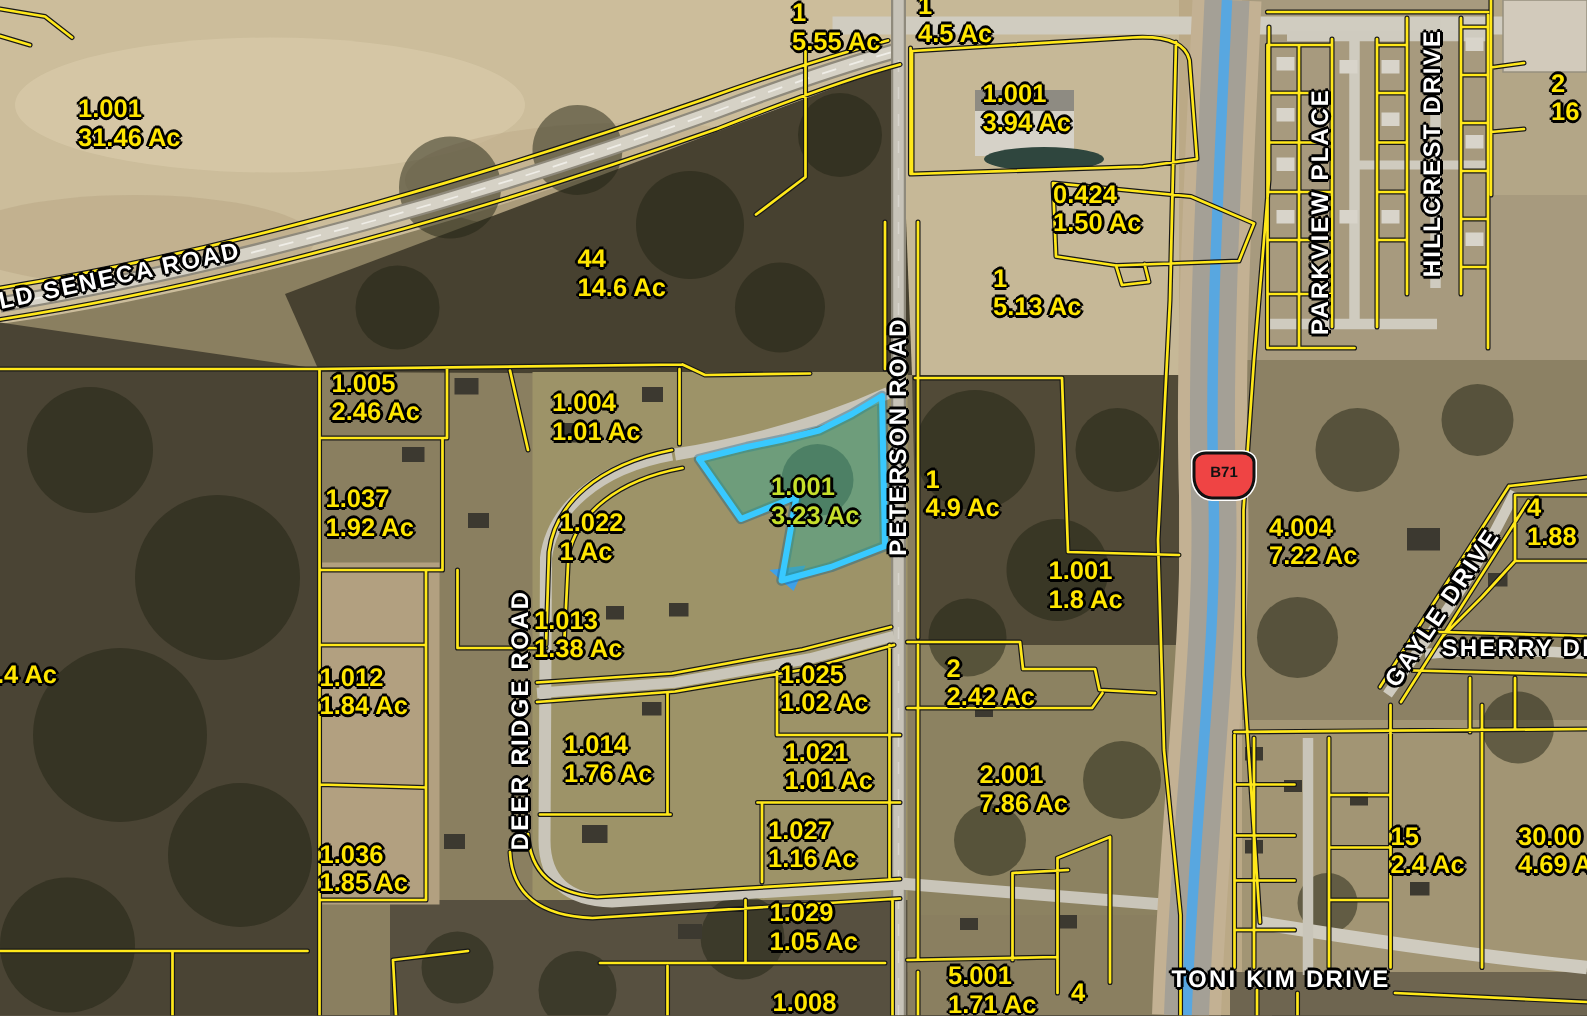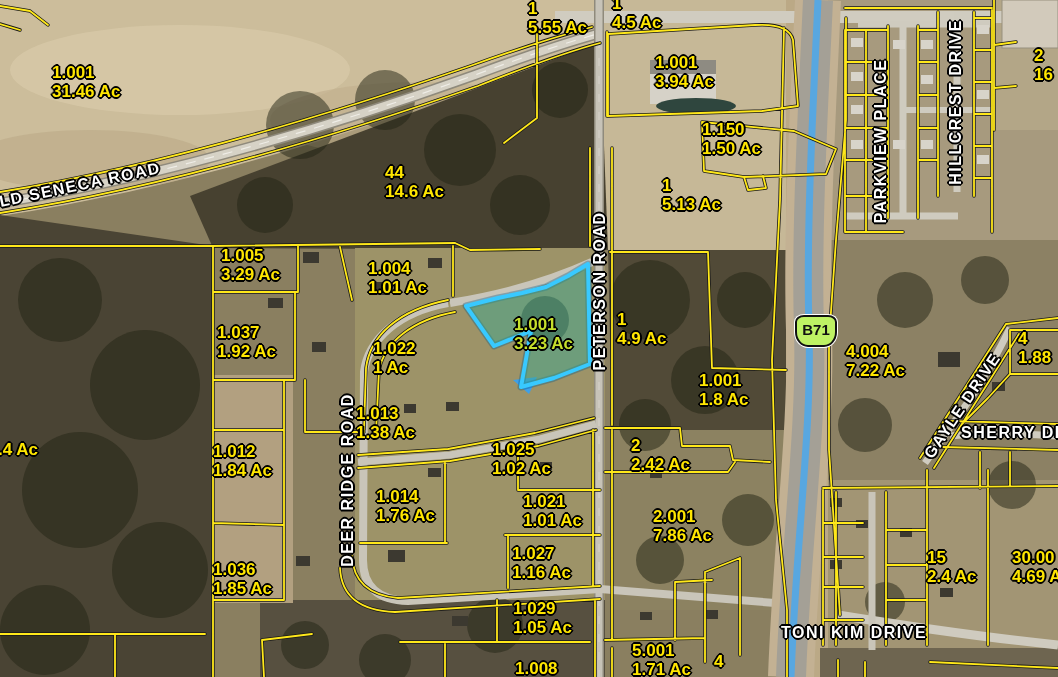--- a/index.html
+++ b/index.html
@@ -16,23 +16,23 @@
                   -1px -1px 0 #000,1px -1px 0 #000,-1px 1px 0 #000,1px 1px 0 #000;}
   .pl span{display:block;}
   .pl.hl{color:#c6df2b;}
   
   .rl{position:absolute;color:#ffffff;font-weight:700;font-size:16px;letter-spacing:1.5px;
       white-space:nowrap;z-index:31;
       text-shadow:-2px 0 0 #000,2px 0 0 #000,0 -2px 0 #000,0 2px 0 #000,
                   -1px -1px 0 #000,1px -1px 0 #000,-1px 1px 0 #000,1px 1px 0 #000;}
   .rl.vert{transform:translate(-50%,-50%) rotate(-90deg);}
   #shield{position:absolute;left:795px;top:301px;width:38px;height:28px;z-index:32;
-      background:#bef264;border:2px solid #111;border-radius:9px 9px 13px 13px/7px 7px 15px 15px;
-      color:#111;font-weight:800;font-size:15px;text-align:center;line-height:26px;
-      box-shadow:0 0 0 1px #fff;margin-top:14px;}
+      background:#ef4444;border:2px solid #111;border-radius:9px 9px 13px 13px/7px 7px 15px 15px;
+      color:#111;font-weight:800;font-size:10px;text-align:center;line-height:26px;
+      box-shadow:0 0 0 1px #fff;}
 </style>
 </head>
 <body>
 
 <div id="stage">
 
 <svg width="1058" height="677" viewBox="0 0 1058 677">
 
   <g>
     <rect x="0" y="0" width="1058" height="677" fill="#8a7f60"></rect>
@@ -234,38 +234,38 @@
     </div>
 <div class="pl" style="left:612px;top:-6px">
       <span>1</span>
       <span>4.5 Ac</span>
     </div>
 <div class="pl" style="left:655px;top:53px">
       <span>1.001</span>
       <span>3.94 Ac</span>
     </div>
 <div class="pl" style="left:702px;top:120px">
-      <span>1.150</span>
+      <span>0.424</span>
       <span>1.50 Ac</span>
     </div>
 <div class="pl" style="left:662px;top:176px">
       <span>1</span>
       <span>5.13 Ac</span>
     </div>
 <div class="pl" style="left:1034px;top:46px">
       <span>2</span>
       <span>16</span>
     </div>
 <div class="pl" style="left:385px;top:163px">
       <span>44</span>
       <span>14.6 Ac</span>
     </div>
 <div class="pl" style="left:221px;top:246px">
       <span>1.005</span>
-      <span>3.29 Ac</span>
+      <span>2.46 Ac</span>
     </div>
 <div class="pl" style="left:368px;top:259px">
       <span>1.004</span>
       <span>1.01 Ac</span>
     </div>
 <div class="pl" style="left:217px;top:323px">
       <span>1.037</span>
       <span>1.92 Ac</span>
     </div>
 <div class="pl" style="left:373px;top:339px">
@@ -293,21 +293,21 @@
       <span>1.88</span>
     </div>
 <div class="pl" style="left:356px;top:404px">
       <span>1.013</span>
       <span>1.38 Ac</span>
     </div>
 <div class="pl" style="left:213px;top:442px">
       <span>1.012</span>
       <span>1.84 Ac</span>
     </div>
-<div class="pl" style="left:492px;top:440px">
+<div class="pl" style="left:520px;top:440px">
       <span>1.025</span>
       <span>1.02 Ac</span>
     </div>
 <div class="pl" style="left:376px;top:487px">
       <span>1.014</span>
       <span>1.76 Ac</span>
     </div>
 <div class="pl" style="left:523px;top:492px">
       <span>1.021</span>
       <span>1.01 Ac</span>
@@ -354,17 +354,17 @@
       <span>.4 Ac</span>
     </div>
 
 <div class="rl" style="left:-14px;top:196px;transform:rotate(-12deg);transform-origin:0 50%">OLD SENECA ROAD</div>
 <div class="rl vert" style="left:600px;top:291px">PETERSON ROAD</div>
 <div class="rl vert" style="left:348px;top:480px">DEER RIDGE ROAD</div>
 <div class="rl vert" style="left:881px;top:141px">PARKVIEW PLACE</div>
 <div class="rl vert" style="left:956px;top:102px">HILLCREST DRIVE</div>
 <div class="rl" style="left:928px;top:448px;transform:rotate(-56deg);transform-origin:0 50%">GAYLE DRIVE</div>
 <div class="rl" style="left:961px;top:424px">SHERRY DRIVE</div>
-<div class="rl" style="left:781px;top:624px">TONI KIM DRIVE</div>
+<div class="rl" style="left:781px;top:645px">TONI KIM DRIVE</div>
 
 <div id="shield">B71</div>
 
 </div>
 
 </body></html>

